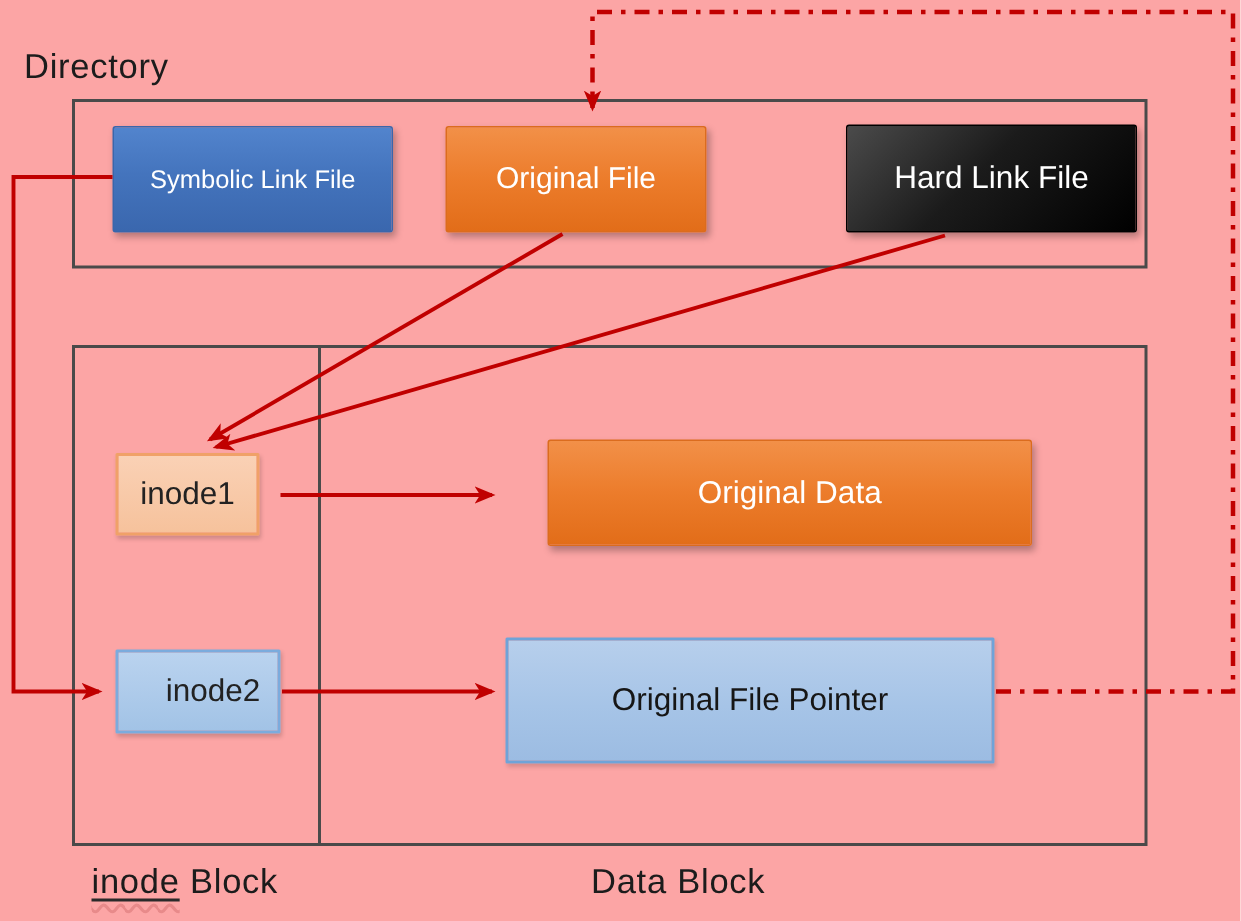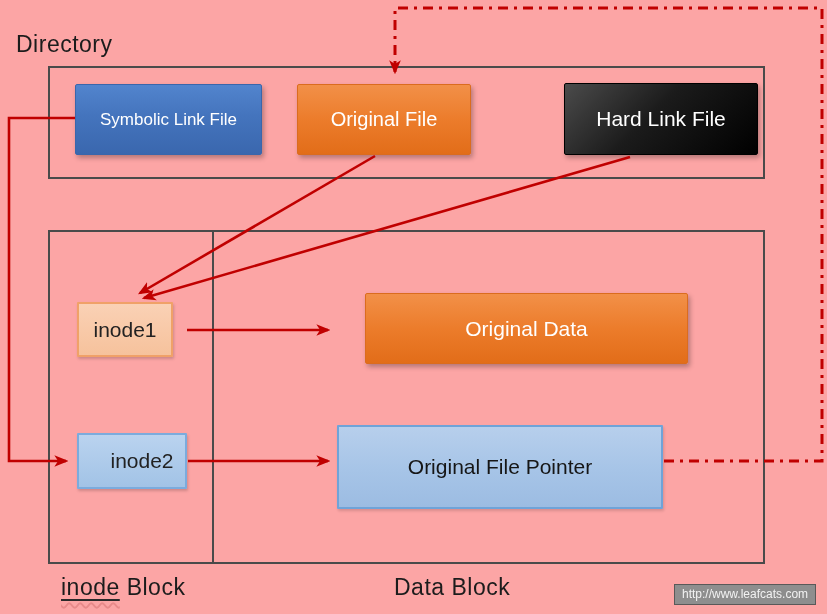--- a/index.html
+++ b/index.html
@@ -87,21 +87,20 @@
   <div class="abs wide-blue" style="left:337px;top:425px;width:326px;height:84px;">
     <span>Original File Pointer</span>
   </div>
 
   <div class="abs section-label" style="left:61px;top:574px;">
     <span class="spellcheck"><span class="solid-underline">inode</span></span><span> </span><span>Block</span>
   </div>
 
   <div class="abs section-label" style="left:394px;top:574px;">Data Block</div>
 
-  <div class="abs watermark" style="left:674px;top:584px;">http://www.leafcats.com</div>
 
   <svg id="overlay" width="827" height="614" viewBox="0 0 827 614">
     <defs>
       <marker id="ah" markerUnits="userSpaceOnUse" markerWidth="14" markerHeight="12" viewBox="0 0 12 10" refX="10" refY="5" orient="auto">
         <path class="arrowhead-fill" d="M0,0 L12,5 L0,10 L3.2,5 Z"></path>
       </marker>
     </defs>
 
     <path class="arrow" d="M 75 118 L 9 118 L 9 461 L 66 461" marker-end="url(#ah)"></path>
 

